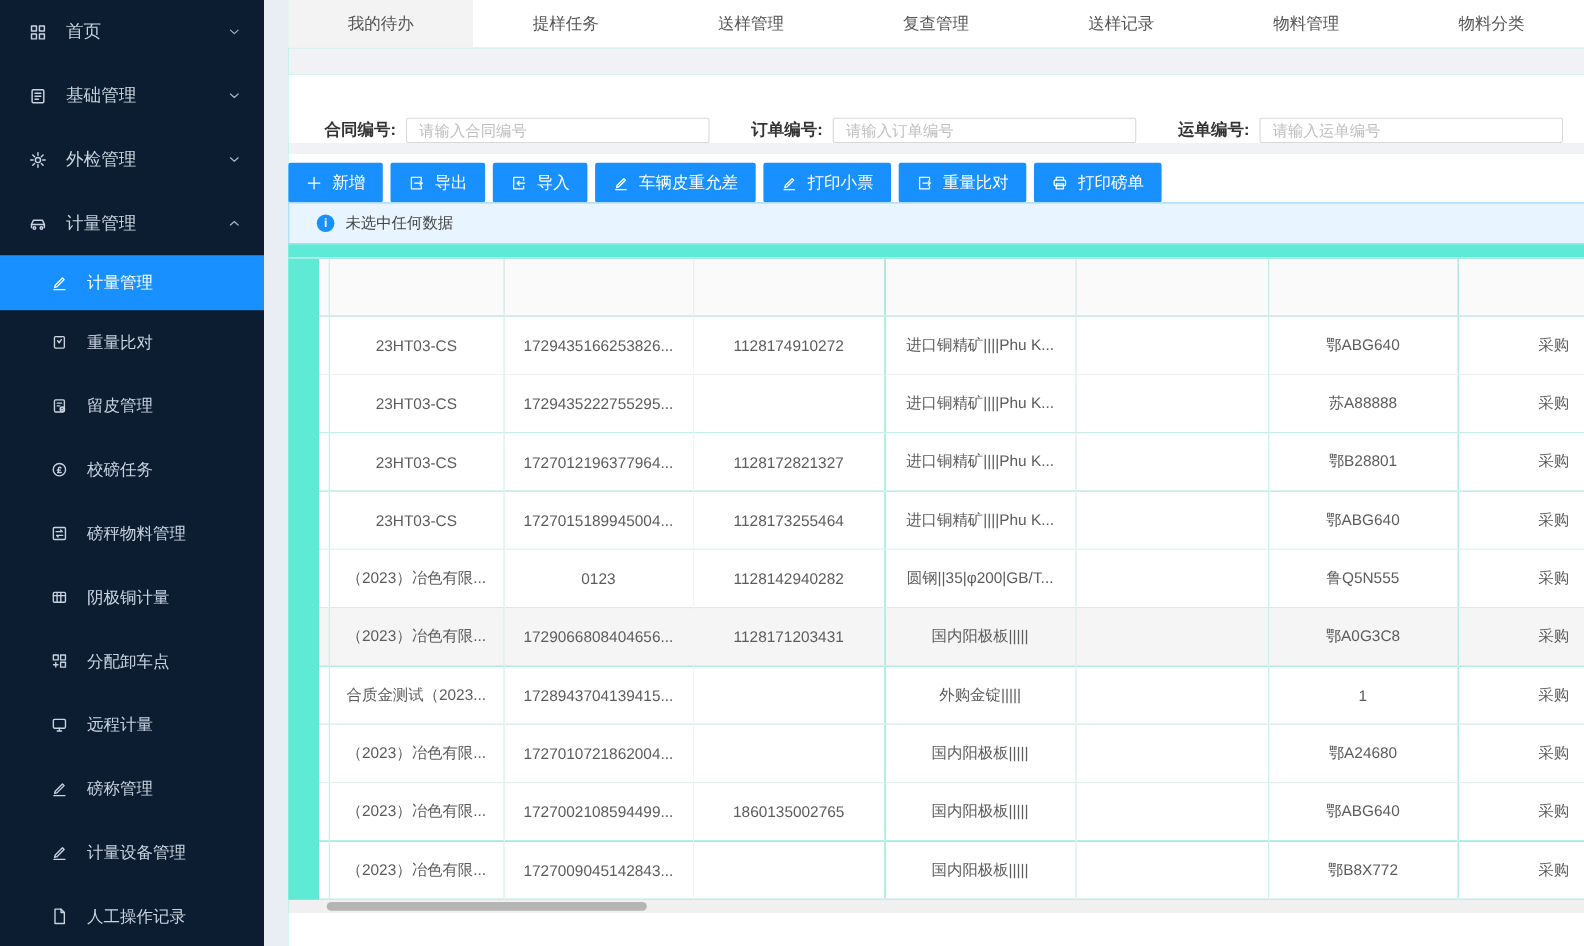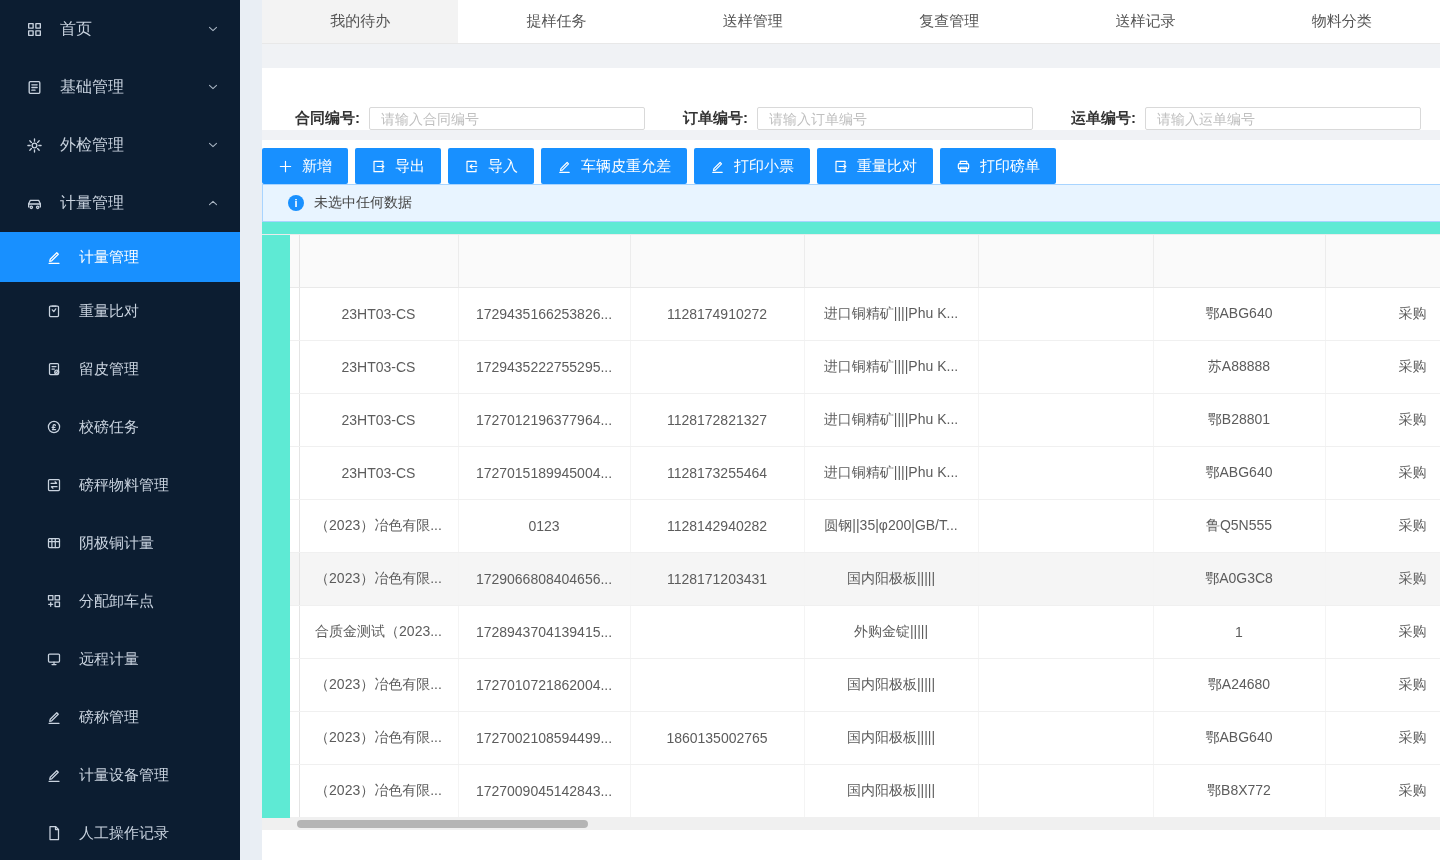--- a/index.html
+++ b/index.html
@@ -251,20 +251,23 @@
     <span>提样任务</span>
   </div>
         <div class="tab">
     <span>送样管理</span>
   </div>
         <div class="tab">
     <span>复查管理</span>
   </div>
         <div class="tab">
     <span>送样记录</span>
+  </div>
+        <div class="tab">
+    <span>物料管理</span>
   </div>
         <div class="tab">
     <span>物料分类</span>
   </div>
       </div>
 
     <div class="band"></div>
 
     <div class="filters">
         <div class="filter">

